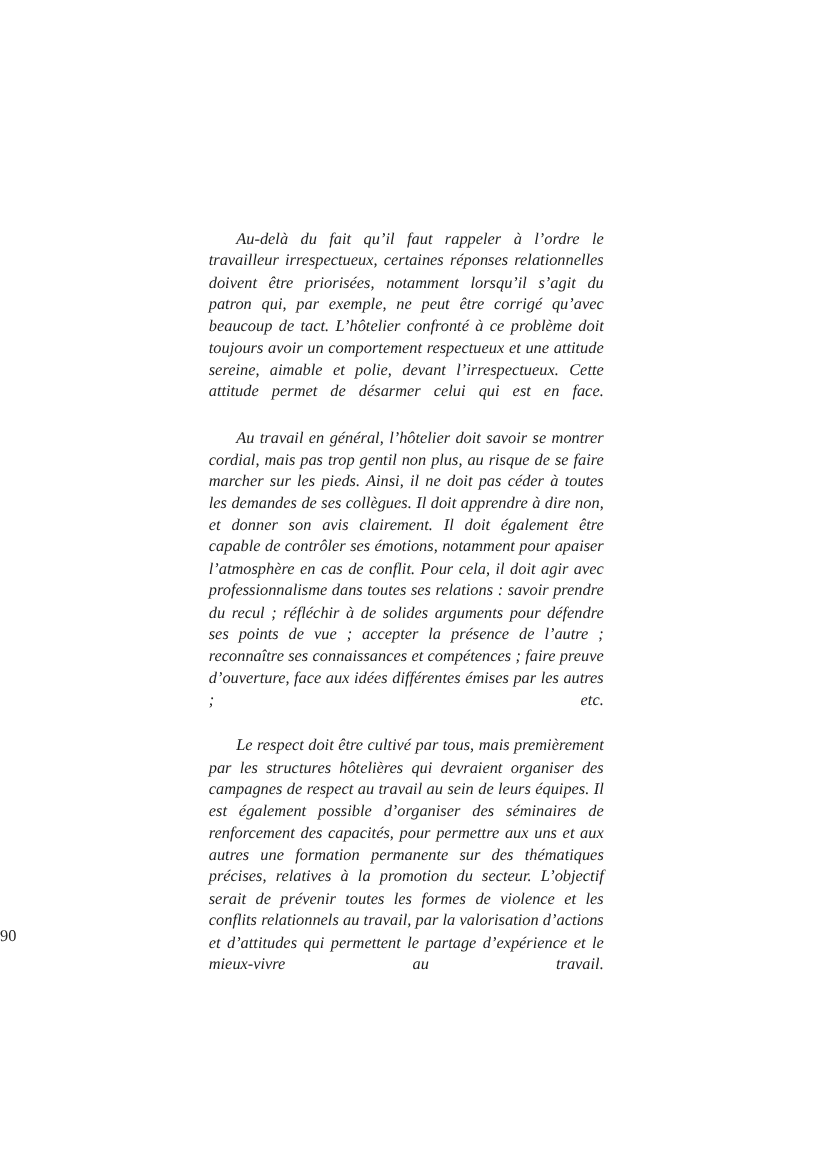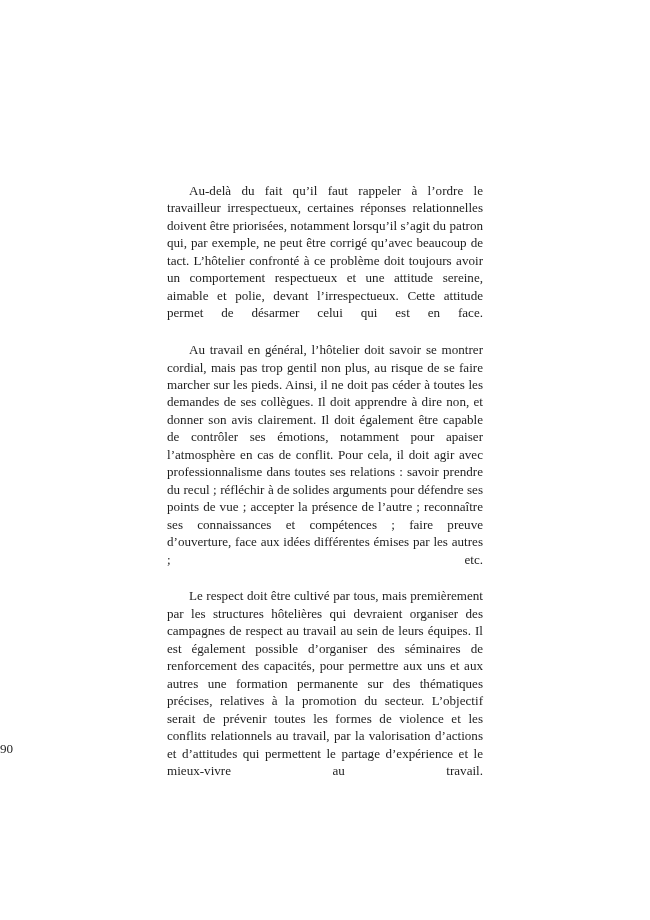--- a/index.html
+++ b/index.html
@@ -36,20 +36,21 @@
     text-align: justify;
     text-justify: inter-word;
     font-size: 13.1px;
     line-height: 17.45px;
     text-indent: 22px;
     color: #1d1d1d;
     
     -webkit-font-smoothing: antialiased;
     word-spacing: 0.1px;
     hyphens: none;
+    font-style: italic;
   }
 
   .para + .para {
     margin-top: 2px;
   }
 
   
   .para:after {
     content: "";
     display: inline-block;

